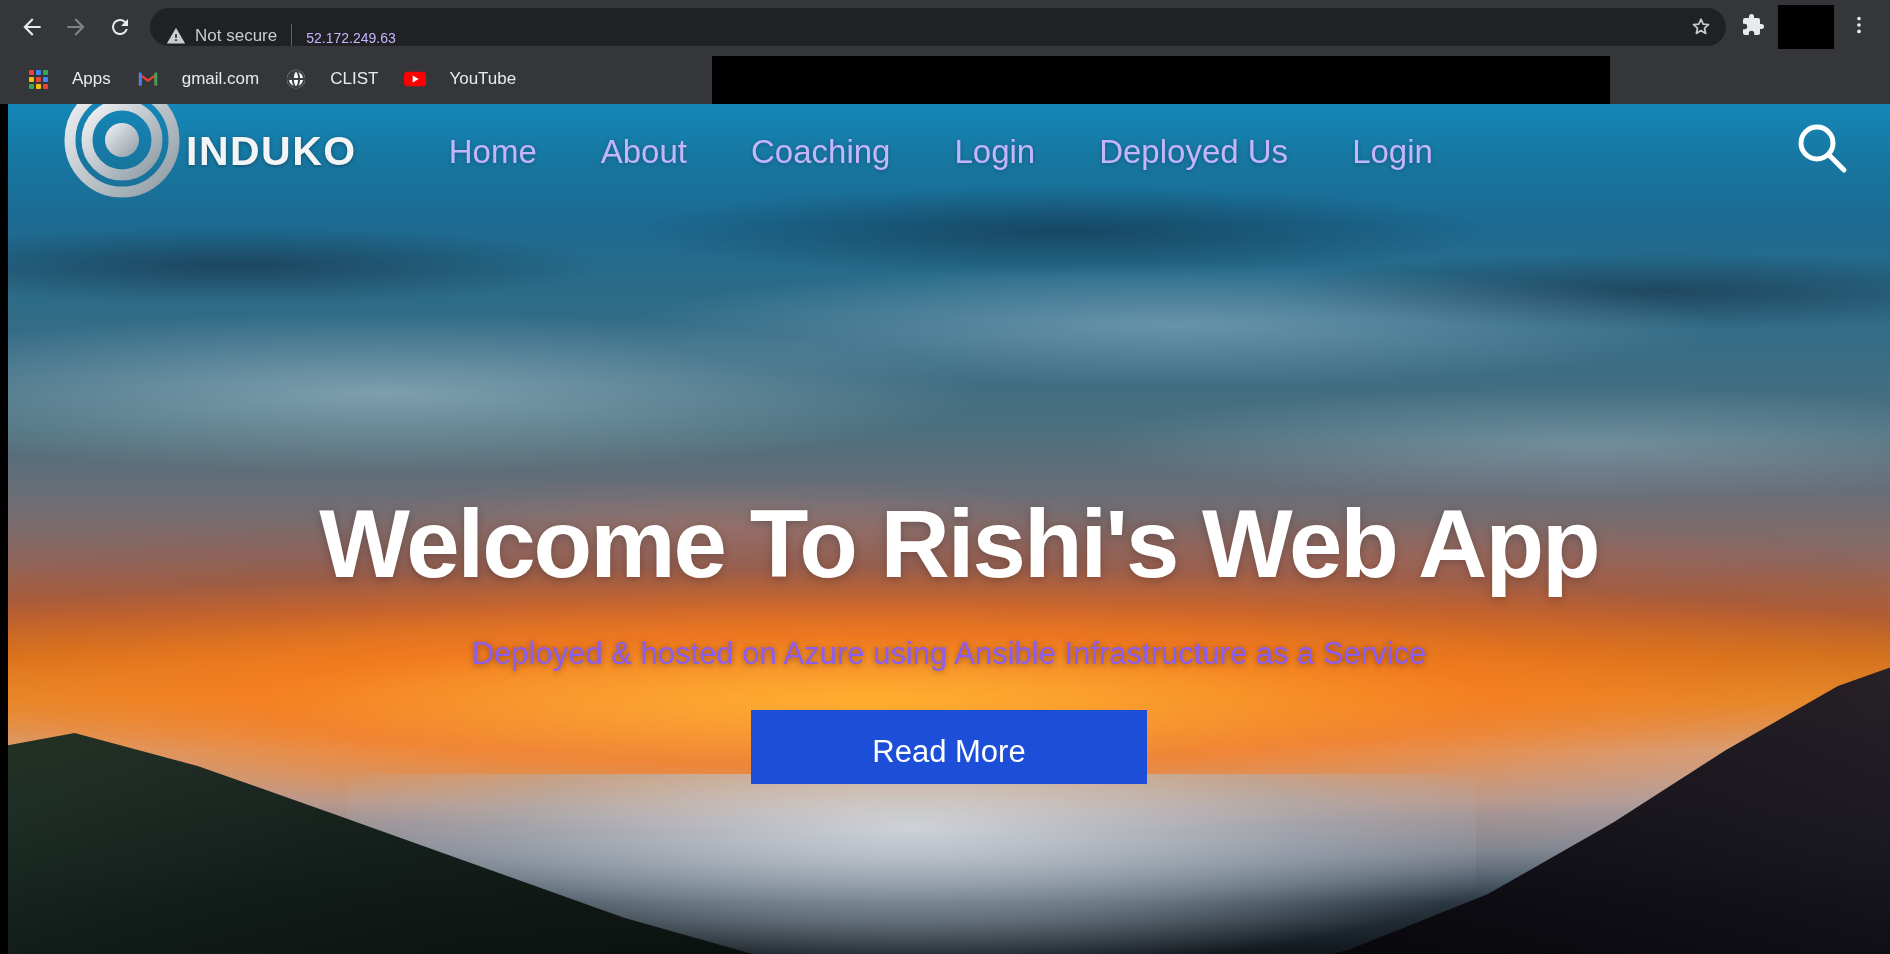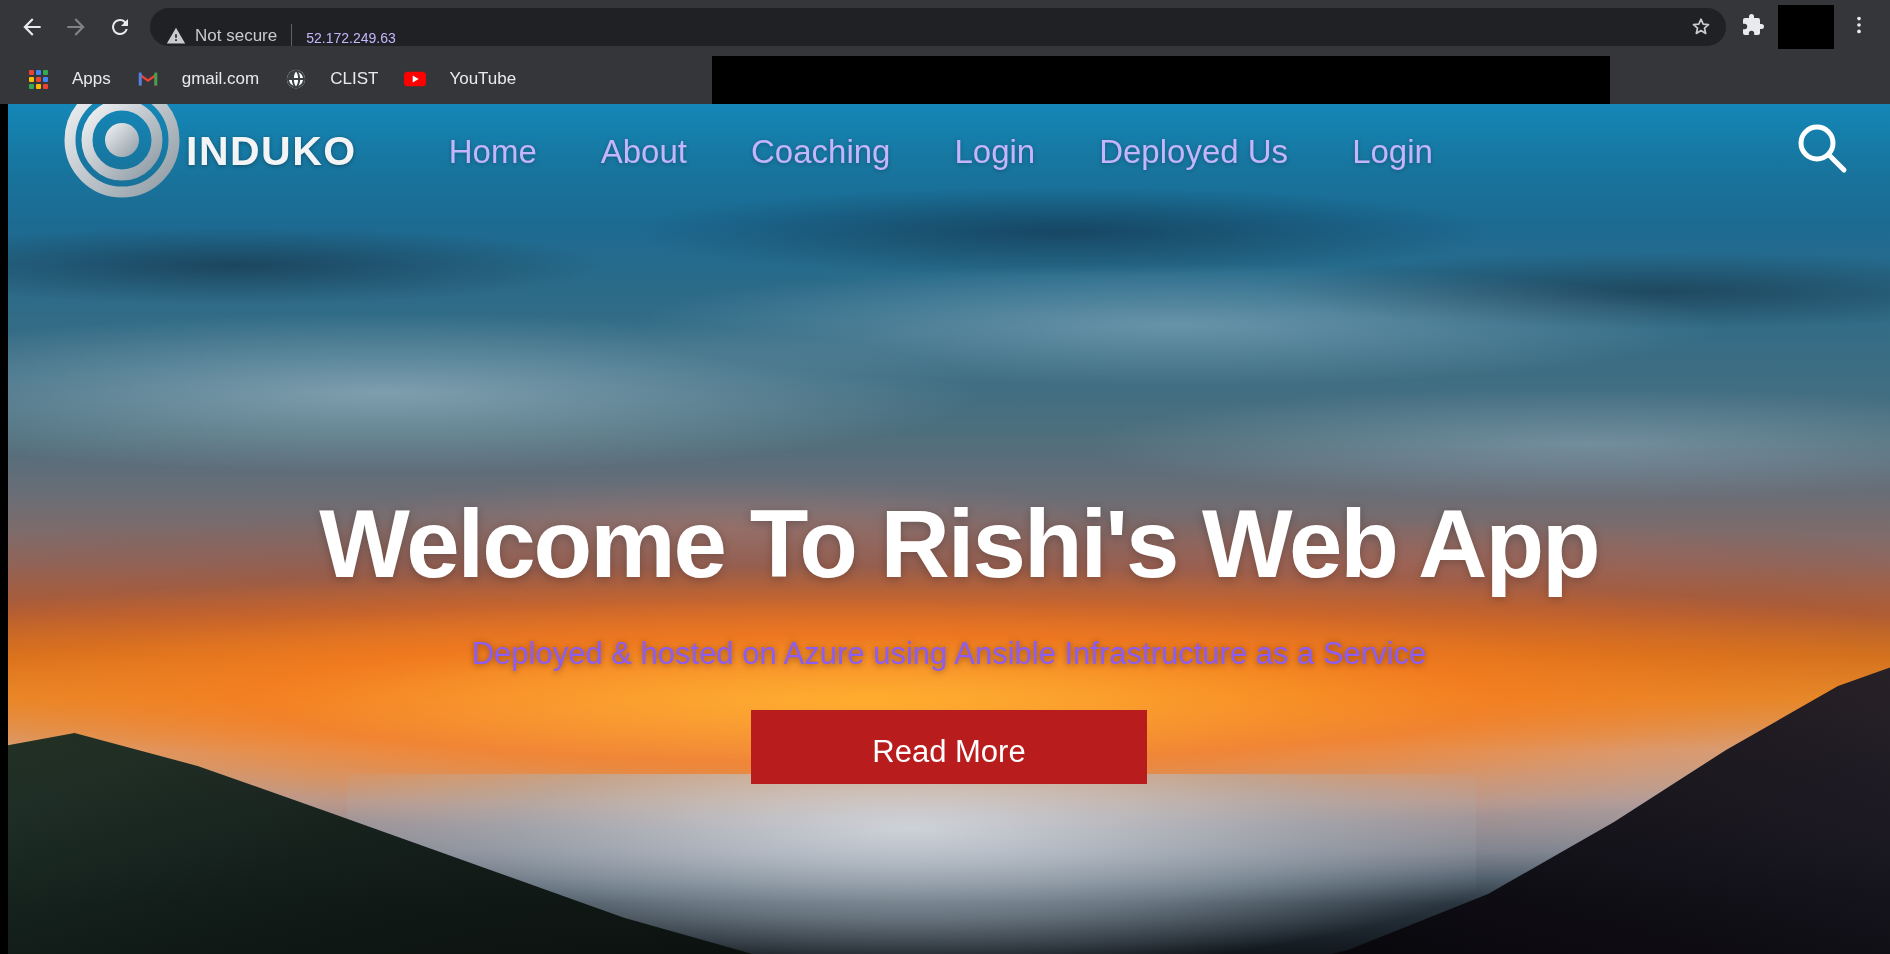--- a/index.html
+++ b/index.html
@@ -238,21 +238,21 @@
     color: #8b5cf6;
     font-size: 31px;
     font-weight: 300;
     font-family: "Liberation Sans", sans-serif;
     white-space: nowrap;
     text-shadow: 0 1px 6px rgba(0,0,0,.4);
   }
   .read-more {
     margin-top: 38px;
     width: 396px; height: 74px;
-    background: #b91c1c;
+    background: #1d4ed8;
     border: none;
     color: #ffffff;
     font-size: 31px;
     font-weight: 300;
     font-family: "Liberation Sans", sans-serif;
     display: flex; align-items: center; justify-content: center;
     padding-top: 10px;
     cursor: pointer;
   }
 </style>

